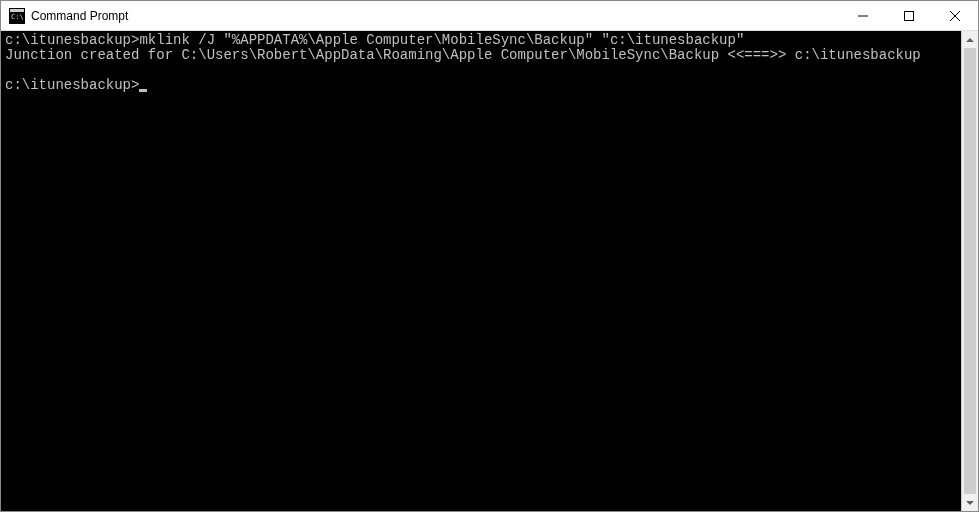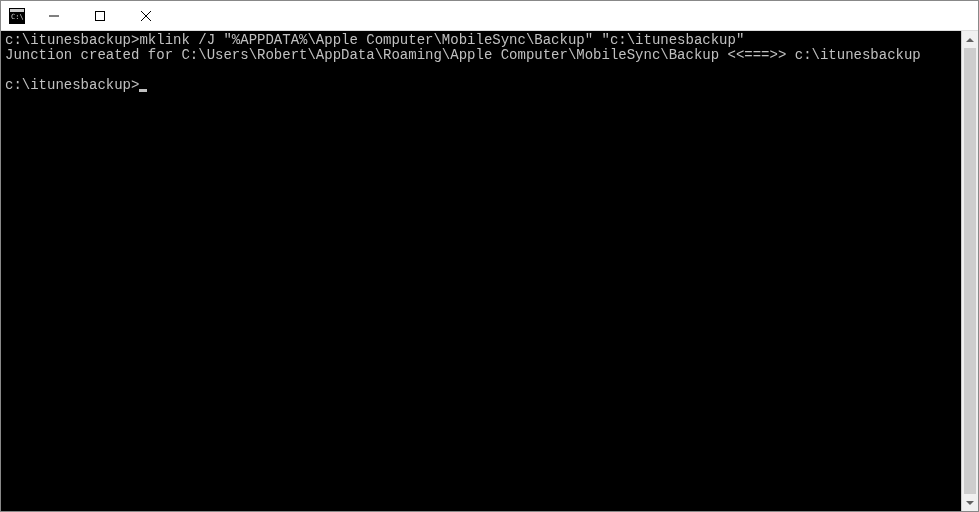--- a/index.html
+++ b/index.html
@@ -130,20 +130,21 @@
 <div class="window">
   <div class="titlebar">
     <div class="titlebar-icon">
       <svg width="16" height="16" viewBox="0 0 16 16">
         <rect x="0" y="0" width="16" height="16" fill="#000"></rect>
         <rect x="1" y="1" width="14" height="3" fill="#ccc"></rect>
         <rect x="1" y="4" width="14" height="11" fill="#000"></rect>
         <text x="2" y="11" font-size="7" fill="#ccc" font-family="monospace">C:\</text>
       </svg>
     </div>
+    <div class="titlebar-title">Command Prompt</div>
     <div class="window-controls">
       <button class="win-btn">
         <svg width="10" height="10" viewBox="0 0 10 10">
             <line x1="0" y1="5" x2="10" y2="5" stroke="#000" stroke-width="1"></line>
           </svg>
       </button>
       <button class="win-btn">
         <svg width="10" height="10" viewBox="0 0 10 10">
             <rect x="0.5" y="0.5" width="9" height="9" fill="none" stroke="#000" stroke-width="1"></rect>
           </svg>

